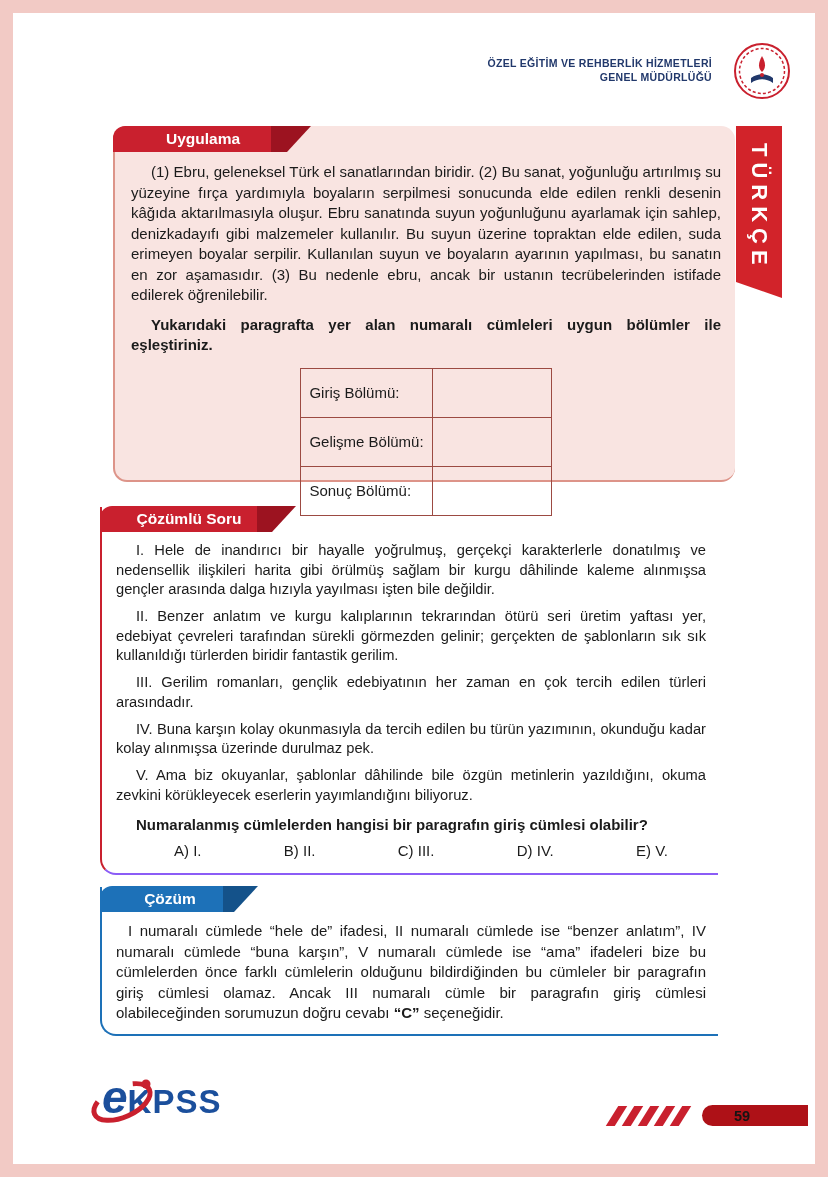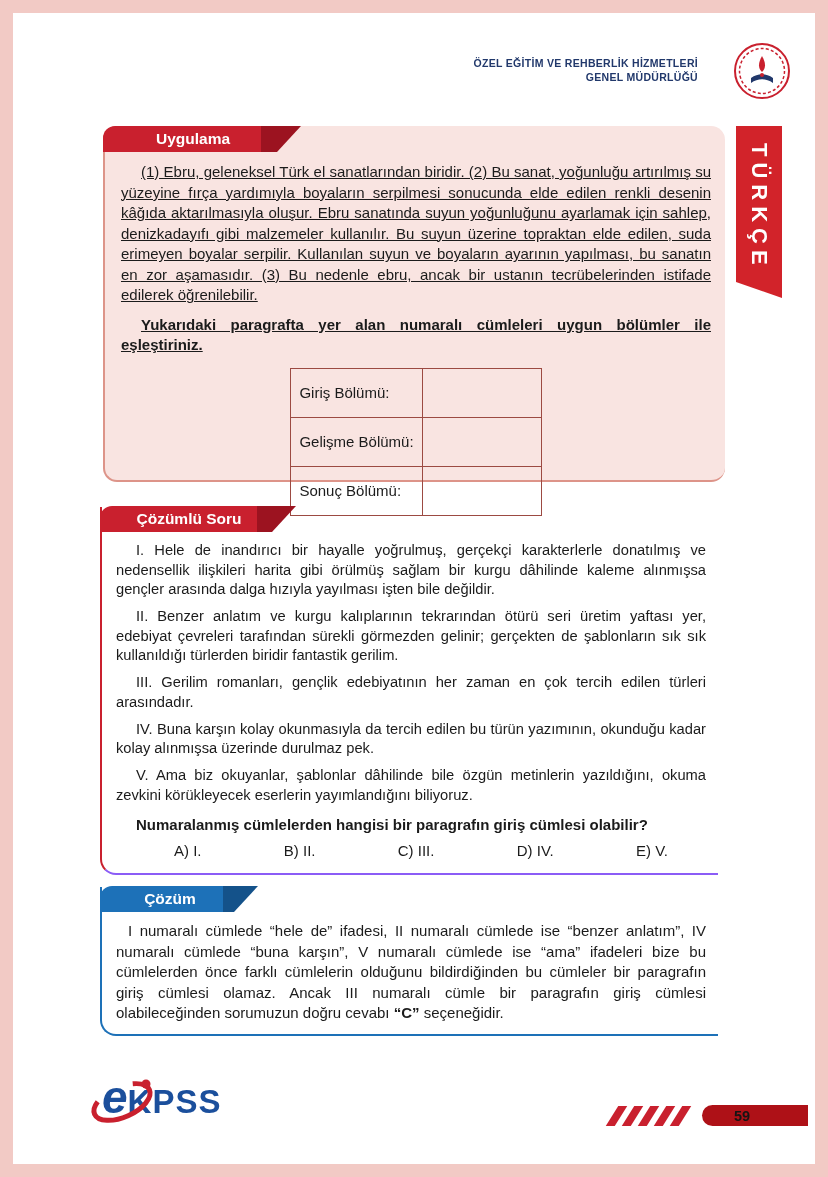--- a/index.html
+++ b/index.html
@@ -10,21 +10,21 @@
     font-family:"Liberation Sans", sans-serif;
     color:#1b1b1b;
     overflow:hidden;
   }
   .page{
     position:absolute;left:13px;top:13px;right:13px;bottom:13px;
     background:#ffffff;
   }
   
   .header-text{
-    position:absolute;top:56px;right:130px;
+    position:absolute;top:56px;right:116px;
     text-align:right;color:#21386b;font-weight:bold;
     font-size:10.5px;line-height:1.35;letter-spacing:.3px;
   }
   .logo-badge{position:absolute;left:733px;top:42px;width:58px;height:58px;}
   
   .turkce-tab{
     position:absolute;left:736px;top:126px;width:46px;height:172px;
     background:#d2232a;
     clip-path:polygon(0 0,100% 0,100% 100%,0 calc(100% - 16px));
     display:flex;align-items:center;justify-content:center;
@@ -40,29 +40,29 @@
     display:flex;align-items:center;justify-content:center;
     color:#fff;font-weight:bold;font-size:15.5px;
     clip-path:polygon(0 0,100% 0,calc(100% - 24px) 100%,0 100%);
     border-top-left-radius:12px;
     padding-right:18px;box-sizing:border-box;
   }
   .ribbon-red{background:linear-gradient(to right,#c9202e 80%,#9c1320 80%);}
   .ribbon-blue{background:linear-gradient(to right,#1d71b8 78%,#14528a 78%);}
   
   .uygulama-box{
-    position:absolute;left:103px;top:126px;width:622px;height:356px;
+    position:absolute;left:113px;top:126px;width:622px;height:356px;
     background:#f9e4e1;border-radius:14px;
     border-left:2px solid #dd9489;border-bottom:2px solid #dd9489;
     box-sizing:border-box;
   }
   .uygulama-box .ribbon{left:-2px;top:0;width:198px;}
   .uy-body{position:absolute;left:16px;right:14px;top:36px;}
   .para{
-    margin:0;font-size:15px;line-height:1.37;text-align:justify;text-indent:20px;text-decoration:underline;
+    margin:0;font-size:15px;line-height:1.37;text-align:justify;text-indent:20px;
   }
   .para.bold{font-weight:bold;margin-top:9px;}
   .match-table{
     margin:12px auto 0;border-collapse:collapse;font-size:15px;
   }
   .match-table td{border:1px solid #9c4a42;padding:14px 8px;height:20px;}
   .match-table td.ans{width:102px;}
   
   .section{
     position:absolute;left:100px;width:618px;box-sizing:border-box;

